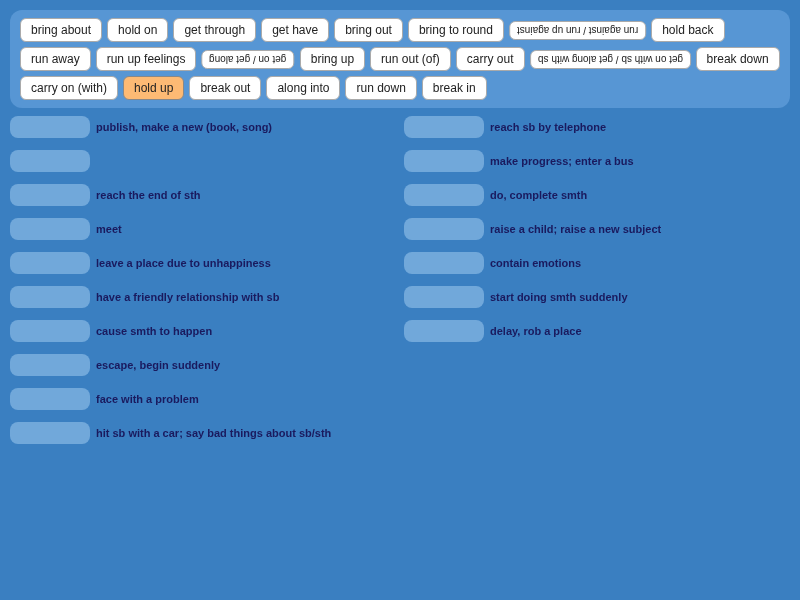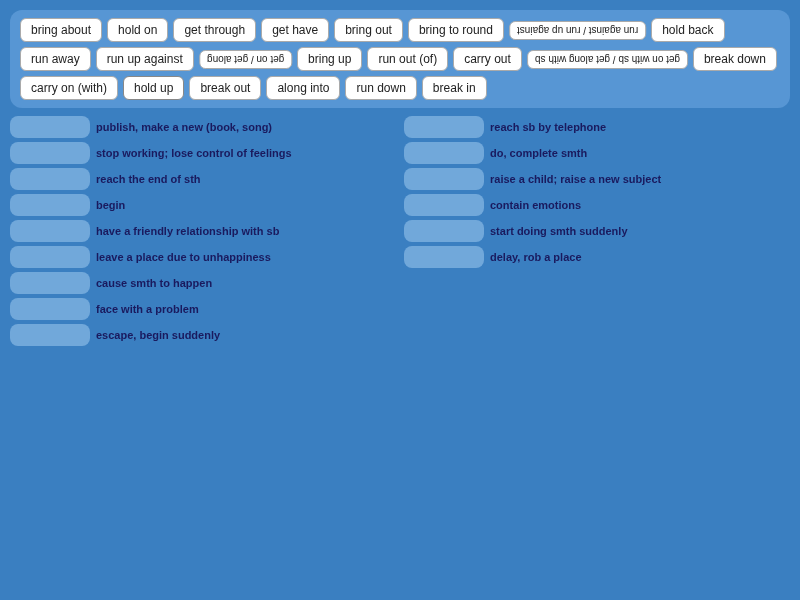--- a/index.html
+++ b/index.html
@@ -30,42 +30,42 @@
       border-radius: 6px;
       padding: 4px 10px;
       font-size: 12px;
       font-weight: normal;
       color: #222;
       cursor: pointer;
       white-space: nowrap;
     }
 
     .phrase-btn.highlighted {
-      background: #ffffff;
+      background: #fdba74;
       border-color: #888;
     }
 
     .phrase-btn.rotated {
       transform: rotate(180deg);
       font-size: 10px;
       padding: 3px 7px;
     }
 
     
     .content-area {
       margin: 0 10px;
       display: flex;
       gap: 8px;
     }
 
     .column {
       flex: 1;
       display: flex;
       flex-direction: column;
-      gap: 4px;
+      gap: 12px;
     }
 
     .definition-row {
       display: flex;
       align-items: center;
       gap: 6px;
     }
 
     .def-badge {
       background: rgba(150, 195, 235, 0.6);
@@ -89,21 +89,21 @@
 <div class="phrase-box" id="phrase-box-container">
 <div class="phrase-btn">bring about</div>
     <div class="phrase-btn">hold on</div>
     <div class="phrase-btn">get through</div>
     <div class="phrase-btn">get have</div>
     <div class="phrase-btn">bring out</div>
     <div class="phrase-btn">bring to round</div>
     <div class="phrase-btn rotated">run against / run up against</div>
     <div class="phrase-btn">hold back</div>
     <div class="phrase-btn">run away</div>
-    <div class="phrase-btn">run up against</div>
+    <div class="phrase-btn">run up feelings</div>
     <div class="phrase-btn rotated">get on / get along</div>
     <div class="phrase-btn">bring up</div>
     <div class="phrase-btn">run out (of)</div>
     <div class="phrase-btn">carry out</div>
     <div class="phrase-btn rotated">get on with sb / get along with sb</div>
     <div class="phrase-btn">break down</div>
     <div class="phrase-btn">carry on (with)</div>
     <div class="phrase-btn highlighted">hold up</div>
     <div class="phrase-btn">break out</div>
     <div class="phrase-btn">along into</div>
@@ -112,55 +112,62 @@
   </div>
 
 <div class="content-area" id="content-area">
   <div class="column" id="left-col">
       <div class="definition-row">
         <div class="def-badge"></div>
         <span class="def-text">publish, make a new (book, song)</span>
       </div>
       <div class="definition-row">
         <div class="def-badge"></div>
-        <span class="def-text">stop working; lose control of feelings</span>
       </div>
       <div class="definition-row">
         <div class="def-badge"></div>
         <span class="def-text">reach the end of sth</span>
       </div>
       <div class="definition-row">
         <div class="def-badge"></div>
-        <span class="def-text">begin</span>
+        <span class="def-text">meet</span>
+      </div>
+      <div class="definition-row">
+        <div class="def-badge"></div>
+        <span class="def-text">leave a place due to unhappiness</span>
       </div>
       <div class="definition-row">
         <div class="def-badge"></div>
         <span class="def-text">have a friendly relationship with sb</span>
       </div>
       <div class="definition-row">
         <div class="def-badge"></div>
-        <span class="def-text">leave a place due to unhappiness</span>
+        <span class="def-text">cause smth to happen</span>
       </div>
       <div class="definition-row">
         <div class="def-badge"></div>
-        <span class="def-text">cause smth to happen</span>
+        <span class="def-text">escape, begin suddenly</span>
       </div>
       <div class="definition-row">
         <div class="def-badge"></div>
         <span class="def-text">face with a problem</span>
       </div>
       <div class="definition-row">
         <div class="def-badge"></div>
-        <span class="def-text">escape, begin suddenly</span>
+        <span class="def-text">hit sb with a car; say bad things about sb/sth</span>
       </div>
     </div>
   <div class="column" id="right-col">
       <div class="definition-row">
         <div class="def-badge"></div>
         <span class="def-text">reach sb by telephone</span>
+      </div>
+      <div class="definition-row">
+        <div class="def-badge"></div>
+        <span class="def-text">make progress; enter a bus</span>
       </div>
       <div class="definition-row">
         <div class="def-badge"></div>
         <span class="def-text">do, complete smth</span>
       </div>
       <div class="definition-row">
         <div class="def-badge"></div>
         <span class="def-text">raise a child; raise a new subject</span>
       </div>
       <div class="definition-row">

